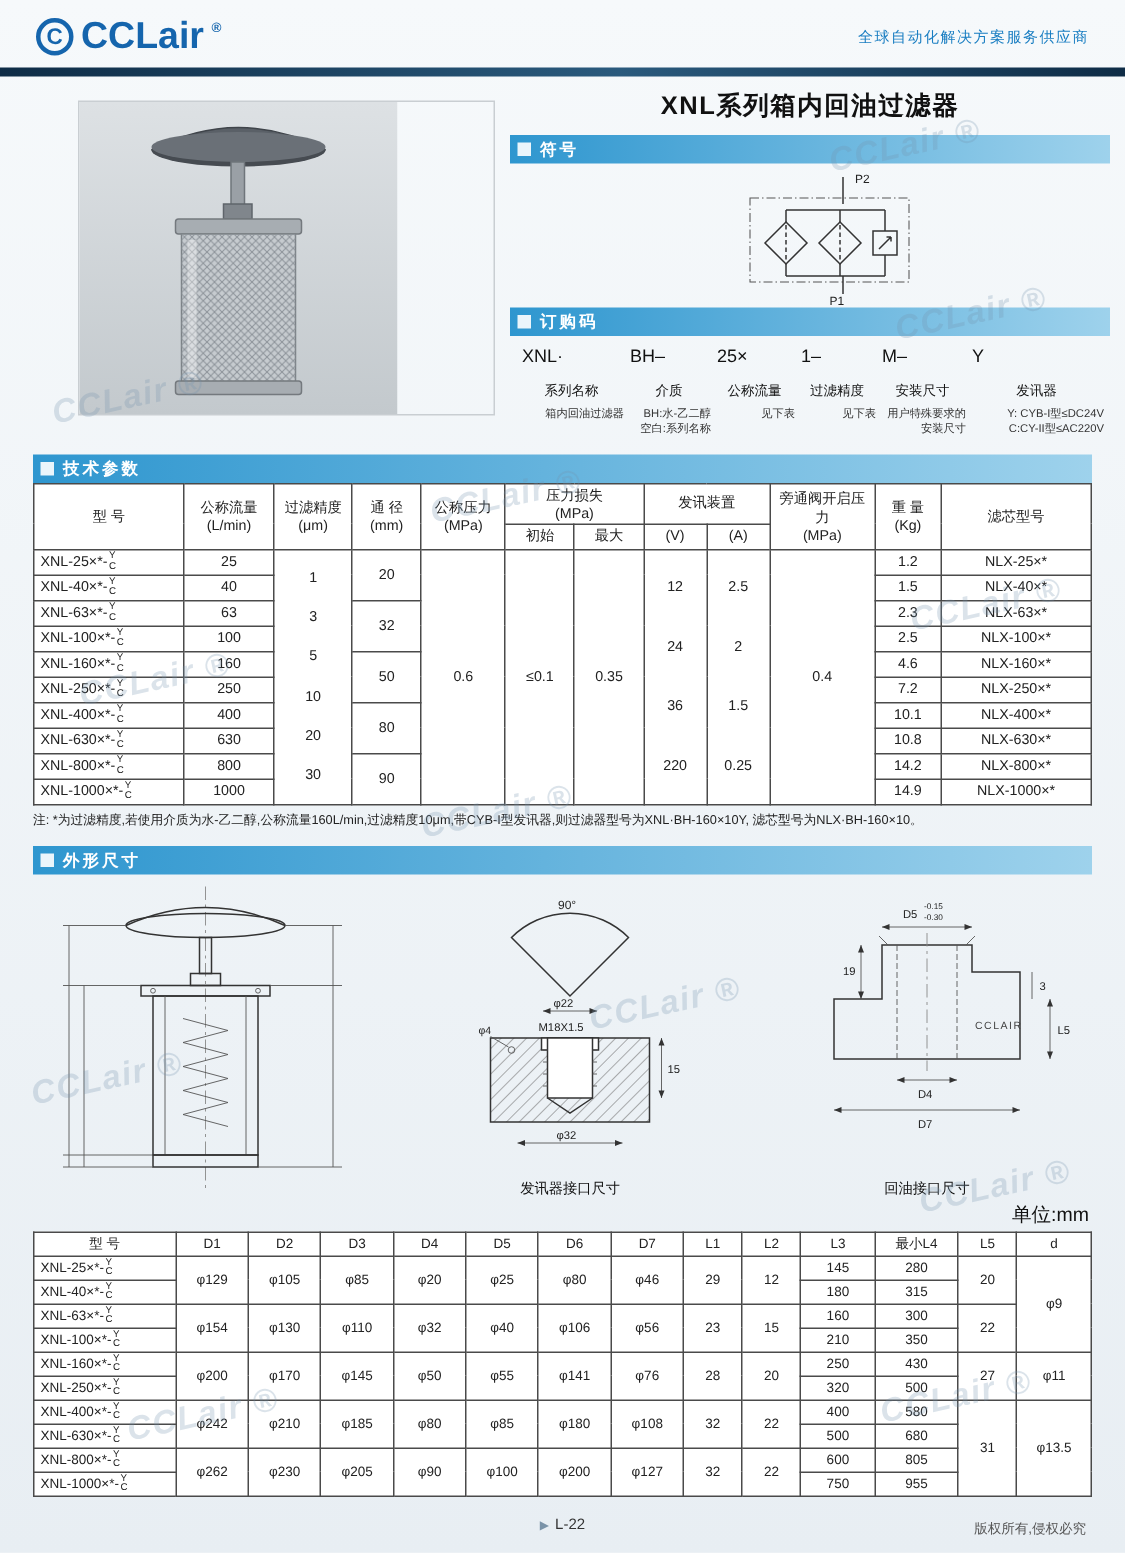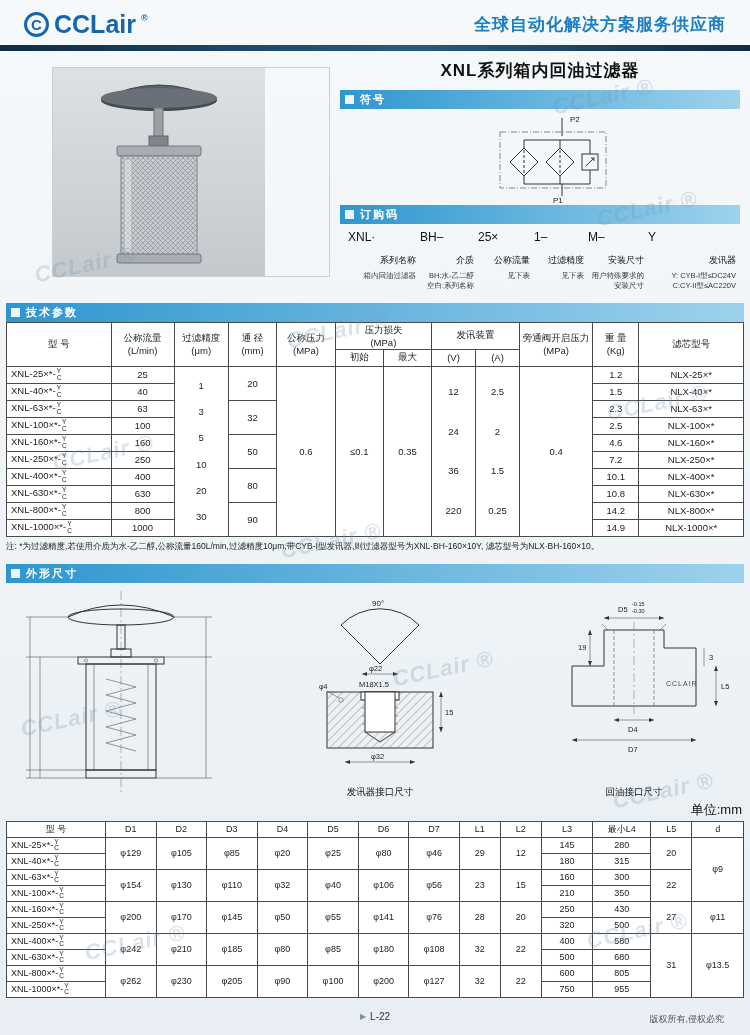--- a/index.html
+++ b/index.html
@@ -5,45 +5,45 @@
   *{margin:0;padding:0;box-sizing:border-box}
   html,body{width:750px;height:1035px}
   body{font-family:"Liberation Sans","DejaVu Sans",sans-serif;color:#222;background:#eef2f6;position:relative;overflow:hidden}
   .page{width:750px;height:1035px;position:relative;background:linear-gradient(#f6f9fb,#e8eef3)}
 
   
   .hdr{display:flex;justify-content:space-between;align-items:center;padding:12px 24px 8px}
   .logo{display:flex;align-items:center;gap:5px;color:#1565ad;font-weight:bold;font-size:25px;line-height:1}
   .logo .mark{width:25px;height:25px;border:3px solid #1565ad;border-radius:50%;display:flex;align-items:center;justify-content:center;font-size:15px}
   .logo sup{font-size:9px;align-self:flex-start;margin-top:2px}
-  .slogan{color:#1a7ec2;font-weight:bold;font-size:17px;letter-spacing:1px}
+  .slogan{color:#1a7ec2;font-weight:normal;font-size:10px;letter-spacing:1px}
   .hdr-bar{height:6px;background:linear-gradient(90deg,#0e2c46,#2a5a7d 55%,#0e2c46)}
 
   
   .main-row{display:flex;padding:6px 10px 0;gap:10px}
   .photo-col{width:320px}
   .photo-wrap{margin:10px 0 0 42px;border:1px solid #c9ced2}
   .right-col{flex:1;min-width:0}
   .title{font-size:17px;font-weight:bold;text-align:center;letter-spacing:1px;margin:2px 0 8px;color:#111}
 
   .bar{height:19px;background:linear-gradient(90deg,#2e96cf,#9ed2ec);color:#fff;font-size:11px;font-weight:bold;display:flex;align-items:center;padding-left:20px;position:relative;letter-spacing:2px}
   .bar::before{content:"";position:absolute;left:5px;top:5px;width:9px;height:9px;background:rgba(255,255,255,.9)}
 
   .sym-box{height:96px;display:flex;align-items:center;justify-content:center;background:transparent}
 
   .order-box{padding:6px 4px 0}
   .order-grid{display:grid;grid-template-columns:72px 58px 56px 54px 60px 1fr}
   .code-cell{font-size:12px;text-align:left;padding-left:4px;display:flex;justify-content:flex-start;color:#111}
   .code-cell .sep{color:#111;padding-right:6px}
-  .lbl-cell{font-size:9px;text-align:right;padding:10px 0 4px 2px;color:#111}
+  .lbl-cell{font-size:9px;text-align:center;padding:10px 0 4px 2px;color:#111}
   .desc-cell{font-size:7.5px;line-height:1.3;color:#333;text-align:right;padding-left:1px}
   .pre{white-space:pre-line}
 
   
-  .section{margin:12px 6px 0}
+  .section{margin:12px 22px 0}
   table{border-collapse:collapse;width:100%;background:#fff;table-layout:fixed}
   th,td{border:1px solid #4a4a4a;font-size:9.5px;text-align:center;padding:1px 2px;height:17px;overflow:hidden}
   th{font-weight:normal}
   .dims th,.dims td{font-size:9px;height:16px}
   td.model{text-align:left;padding-left:4px;white-space:nowrap}
   .stk{display:inline-flex;flex-direction:column;font-size:6.5px;line-height:6.5px;vertical-align:middle;margin-left:1px}
   .vwrap{display:flex;flex-direction:column;justify-content:space-around;height:158px}
   .note{font-size:8.5px;line-height:1.35;margin-top:4px;color:#222}
 
   

